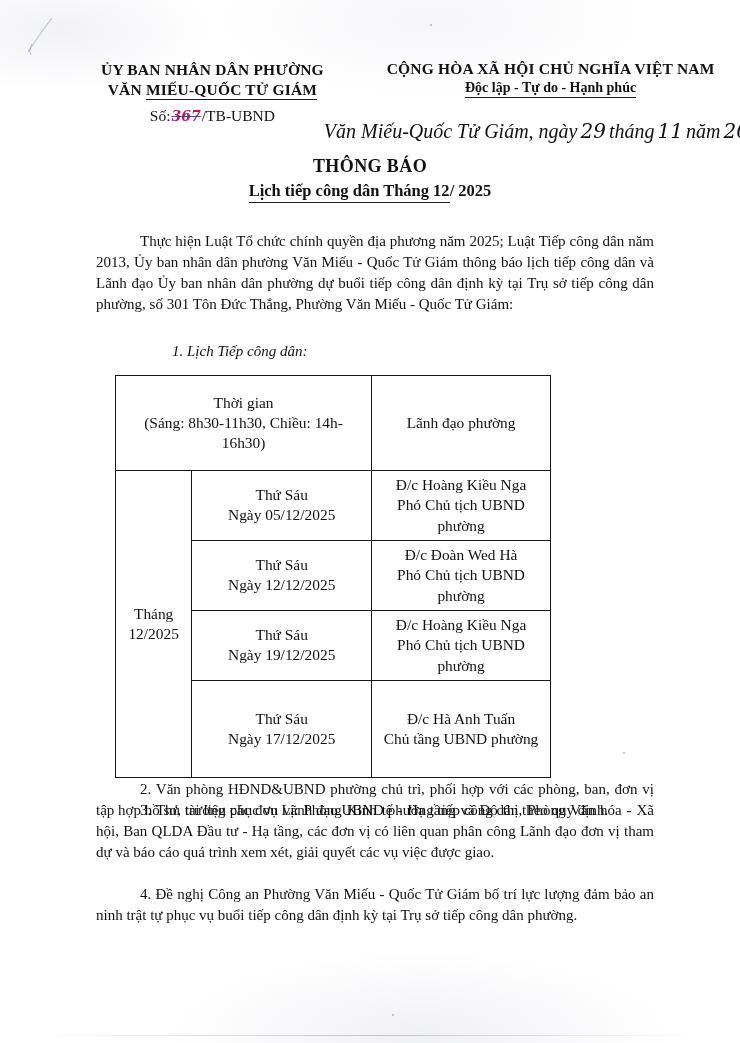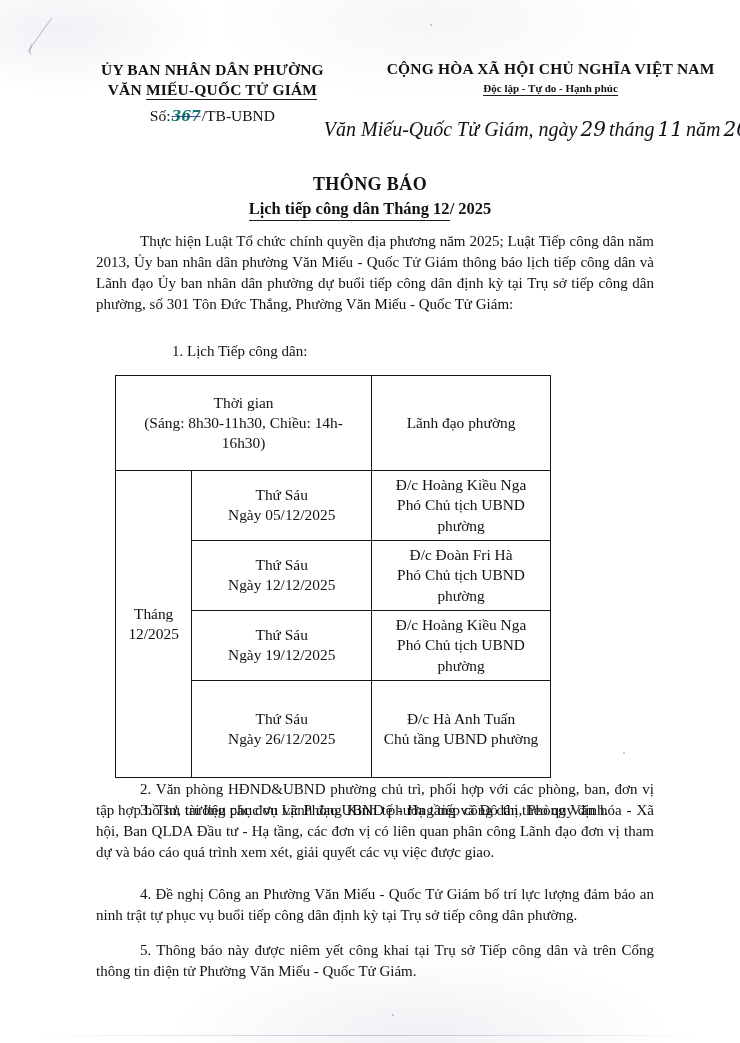--- a/index.html
+++ b/index.html
@@ -81,37 +81,37 @@
   }
   .doc-no {
     font-size: 15.5px;
     margin-top: 6px;
     white-space: nowrap;
   }
   .doc-no .handwritten {
     font-family: "DejaVu Serif", serif;
     font-style: italic;
     font-weight: bold;
-    color: #0f766e;
+    color: #be185d;
     font-size: 14px;
     text-decoration: line-through;
     text-decoration-color: rgba(43,47,138,0.85);
     text-decoration-thickness: 1px;
     padding: 0 1px;
   }
 
   .nation-line1 {
     font-weight: bold;
     font-size: 15.5px;
     letter-spacing: 0.2px;
     white-space: nowrap;
   }
   .nation-line2 {
     font-weight: bold;
-    font-size: 11px;
+    font-size: 14px;
     margin-top: 1px;
     display: inline-block;
     border-bottom: 1.4px solid #1a1a20;
     padding-bottom: 1px;
     white-space: nowrap;
   }
   .place-date {
     font-style: italic;
     font-size: 20px;
     margin-top: 21px;
@@ -119,21 +119,21 @@
   }
   .place-date .ink {
     font-family: "DejaVu Serif", serif;
     font-style: italic;
     padding: 0 3px;
   }
 
   
   .title-block {
     position: absolute;
-    top: 174px;
+    top: 156px;
     left: 0; right: 0;
     text-align: center;
   }
   .title-main {
     font-weight: bold;
     font-size: 18px;
     letter-spacing: 0.4px;
   }
   .title-sub {
     font-weight: bold;
@@ -154,21 +154,21 @@
     width: 558px;
     font-size: 15px;
     line-height: 1.40;
     text-align: justify;
     text-justify: inter-word;
   }
   .para .ind { display: inline-block; width: 44px; }
 
   .intro { top: 231px; }
   .section1 { top: 341px; left: 96px; }
-  .section1 .lbl { display: inline-block; padding-left: 76px; }
+  .section1 .lbl { display: inline-block; padding-left: 76px; font-style: italic; }
 
   
   .schedule-wrap {
     position: absolute;
     left: 115px;
     top: 375px;
     width: 436px;
   }
   table.schedule {
     width: 100%;
@@ -263,51 +263,50 @@
             <div>Phó Chủ tịch UBND phường</div>
           </td>
         </tr>
 
         <tr>
           <td class="col-time row-cell">
             <div>Thứ Sáu</div>
             <div>Ngày 12/12/2025</div>
           </td>
           <td class="col-leader row-cell">
-            <div>Đ/c Đoàn Fri Hà</div>
+            <div>Đ/c Đoàn Wed Hà</div>
             <div>Phó Chủ tịch UBND phường</div>
           </td>
         </tr>
 
         <tr>
           <td class="col-time row-cell">
             <div>Thứ Sáu</div>
             <div>Ngày 19/12/2025</div>
           </td>
           <td class="col-leader row-cell">
             <div>Đ/c Hoàng Kiều Nga</div>
             <div>Phó Chủ tịch UBND phường</div>
           </td>
         </tr>
 
         <tr>
           <td class="col-time row-cell-last">
             <div>Thứ Sáu</div>
-            <div>Ngày 26/12/2025</div>
+            <div>Ngày 17/12/2025</div>
           </td>
           <td class="col-leader row-cell-last">
             <div>Đ/c Hà Anh Tuấn</div>
             <div>Chủ tầng UBND phường</div>
           </td>
         </tr>
       </tbody>
     </table>
   </div>
 
   <div class="para p2"><span class="ind"></span><span>2. Văn phòng HĐND&amp;UBND phường chủ trì, phối hợp với các phòng, ban, đơn vị tập hợp hồ sơ, tài liệu phục vụ Lãnh đạo UBND phường tiếp công dân theo quy định.</span></div>
 
   <div class="para p3"><span class="ind"></span><span>3. Thủ trưởng các đơn vị: Phòng Kinh tế - Hạ tầng và Đô thị, Phòng Văn hóa - Xã hội, Ban QLDA Đầu tư - Hạ tầng, các đơn vị có liên quan phân công Lãnh đạo đơn vị tham dự và báo cáo quá trình xem xét, giải quyết các vụ việc được giao.</span></div>
 
   <div class="para p4"><span class="ind"></span><span>4. Đề nghị Công an Phường Văn Miếu - Quốc Tử Giám bố trí lực lượng đảm bảo an ninh trật tự phục vụ buổi tiếp công dân định kỳ tại Trụ sở tiếp công dân phường.</span></div>
 
-  <div class="para p5"><span class="ind"></span><span>5. Thông báo này được niêm yết công khai tại Trụ sở Tiếp công dân và trên Cổng thông tin điện tử Phường Văn Miếu - Quốc Tử Giám.</span></div>
 
 </div>
 
 </body></html>

